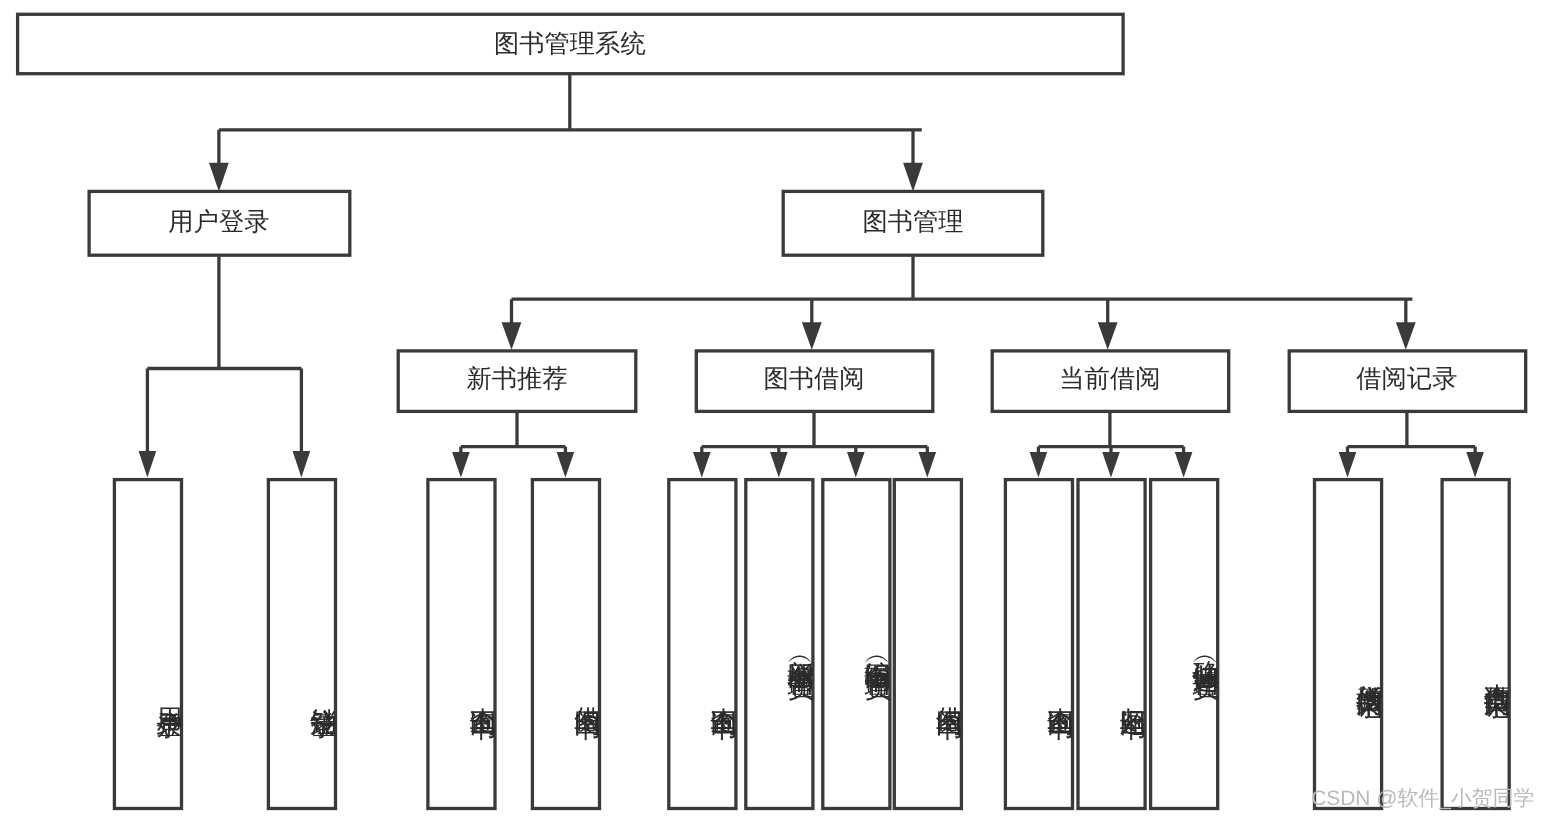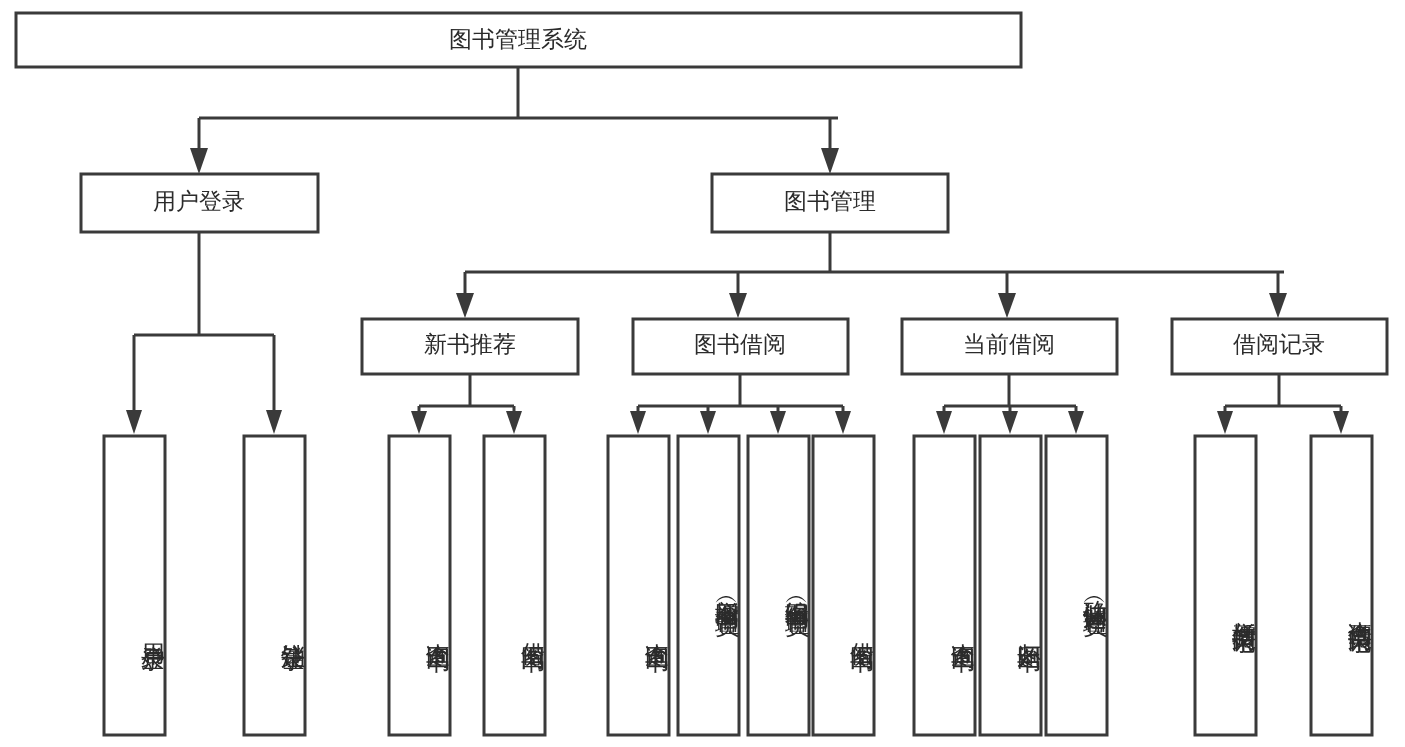--- a/index.html
+++ b/index.html
@@ -185,14 +185,15 @@
   <div class="leaf-label" style="left:748px;top:445px;width:61px;height:290px;">编辑图书（管理员）</div>
   <div class="leaf-label" style="left:813px;top:520px;width:61px;height:215px;">借阅图书</div>
 
   <div class="leaf-label" style="left:914px;top:520px;width:61px;height:215px;">查询图书</div>
   <div class="leaf-label" style="left:980px;top:520px;width:61px;height:215px;">归还图书</div>
   <div class="leaf-label" style="left:1046px;top:445px;width:61px;height:290px;">确认归还（管理员）</div>
 
   <div class="leaf-label" style="left:1195px;top:480px;width:61px;height:255px;">新增借阅记录</div>
   <div class="leaf-label" style="left:1311px;top:480px;width:61px;height:255px;">查询借阅记录</div>
 
+  <div class="watermark">CSDN @软件_小贺同学</div>
 
 </div>
 
 </body></html>

